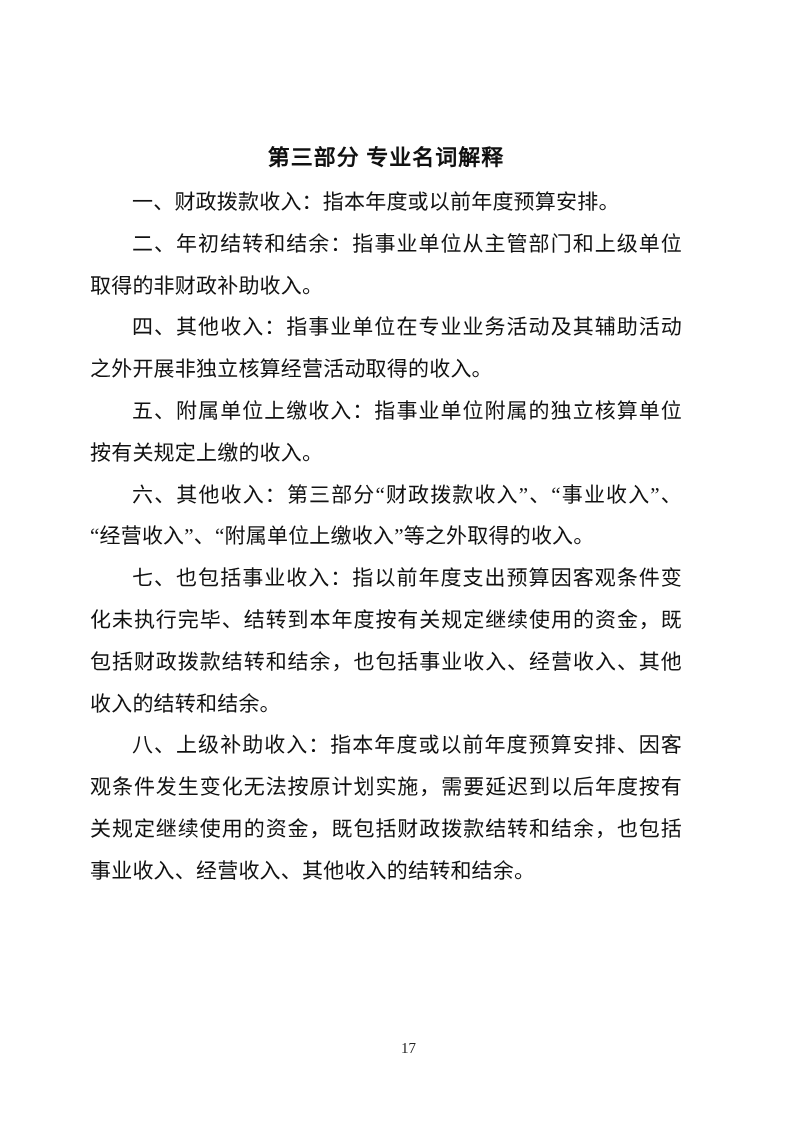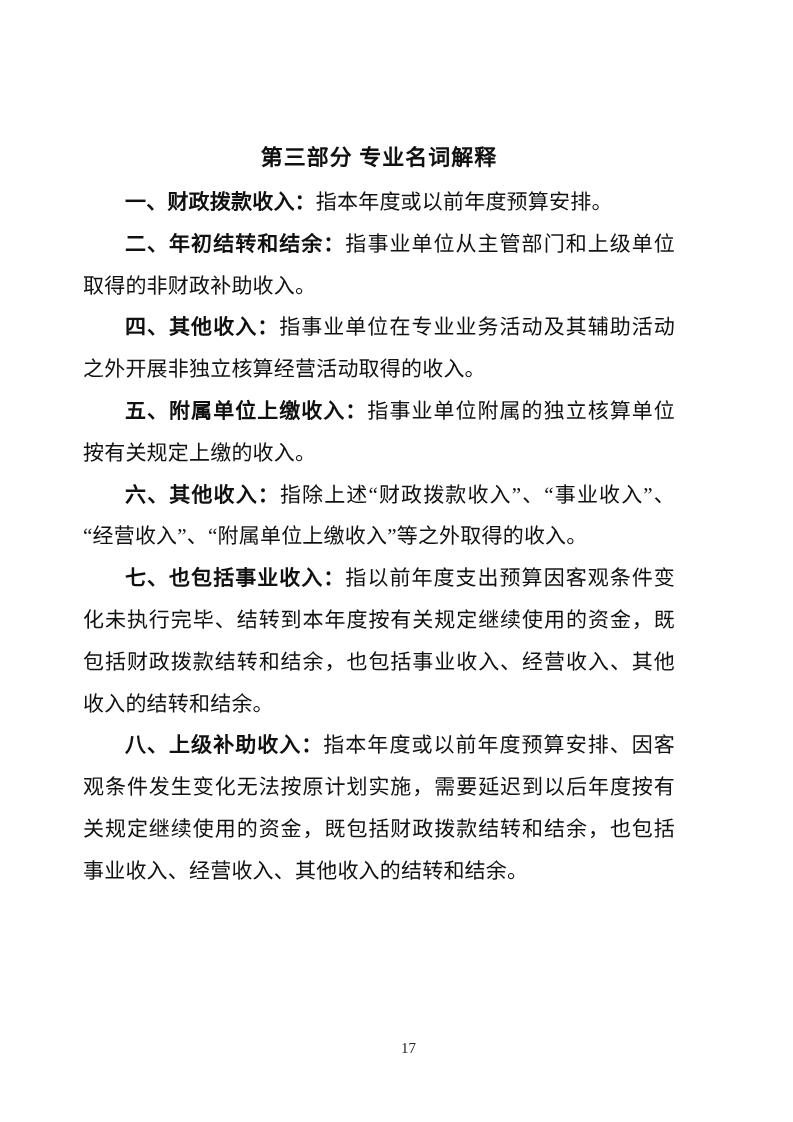--- a/index.html
+++ b/index.html
@@ -13,21 +13,21 @@
     height: 1122px;
     margin: 0 auto;
     background: #ffffff;
     overflow: hidden;
     font-family: "Liberation Serif", "DejaVu Serif", serif;
     color: #111;
   }
   .content {
     position: absolute;
     top: 144px;
-    left: 83px;
+    left: 90px;
     width: 592px;
   }
   .doc-title {
     margin: 0 0 10px 0;
     text-align: center;
     font-size: 22px;
     line-height: 28px;
     font-weight: bold;
     letter-spacing: 1px;
     white-space: pre;
@@ -35,21 +35,21 @@
   .term {
     margin: 0;
     font-size: 21px;
     line-height: 41.8px;
     text-align: justify;
     text-justify: inter-character;
     text-indent: 2em;
     letter-spacing: 0.2px;
   }
   .term-label {
-    font-weight: bold;
+    font-weight: normal;
   }
   .page-number {
     position: absolute;
     top: 1040px;
     left: 12px;
     width: 100%;
     text-align: center;
     font-size: 15px;
     color: #222;
   }
@@ -67,21 +67,21 @@
     <p class="term">
       <span class="term-label">二、年初结转和结余：</span><span>指事业单位从主管部门和上级单位取得的非财政补助收入。</span>
     </p>
     <p class="term">
       <span class="term-label">四、其他收入：</span><span>指事业单位在专业业务活动及其辅助活动之外开展非独立核算经营活动取得的收入。</span>
     </p>
     <p class="term">
       <span class="term-label">五、附属单位上缴收入：</span><span>指事业单位附属的独立核算单位按有关规定上缴的收入。</span>
     </p>
     <p class="term">
-      <span class="term-label">六、其他收入：</span><span>指除上述“财政拨款收入”、“事业收入”、“经营收入”、“附属单位上缴收入”等之外取得的收入。</span>
+      <span class="term-label">六、其他收入：</span><span>第三部分“财政拨款收入”、“事业收入”、“经营收入”、“附属单位上缴收入”等之外取得的收入。</span>
     </p>
     <p class="term">
       <span class="term-label">七、也包括事业收入：</span><span>指以前年度支出预算因客观条件变化未执行完毕、结转到本年度按有关规定继续使用的资金，既包括财政拨款结转和结余，也包括事业收入、经营收入、其他收入的结转和结余。</span>
     </p>
     <p class="term">
       <span class="term-label">八、上级补助收入：</span><span>指本年度或以前年度预算安排、因客观条件发生变化无法按原计划实施，需要延迟到以后年度按有关规定继续使用的资金，既包括财政拨款结转和结余，也包括事业收入、经营收入、其他收入的结转和结余。</span>
     </p>
   </div>
 
   <div class="page-number">17</div>

